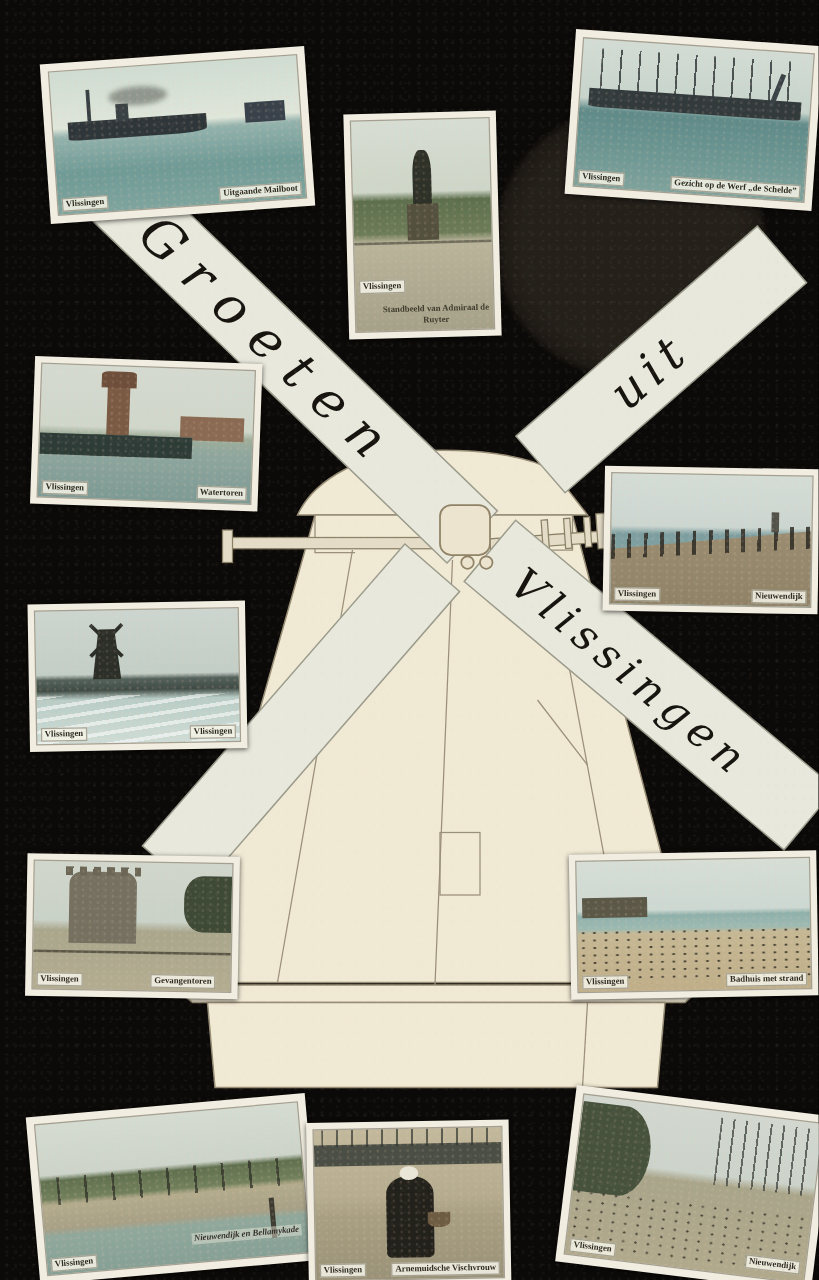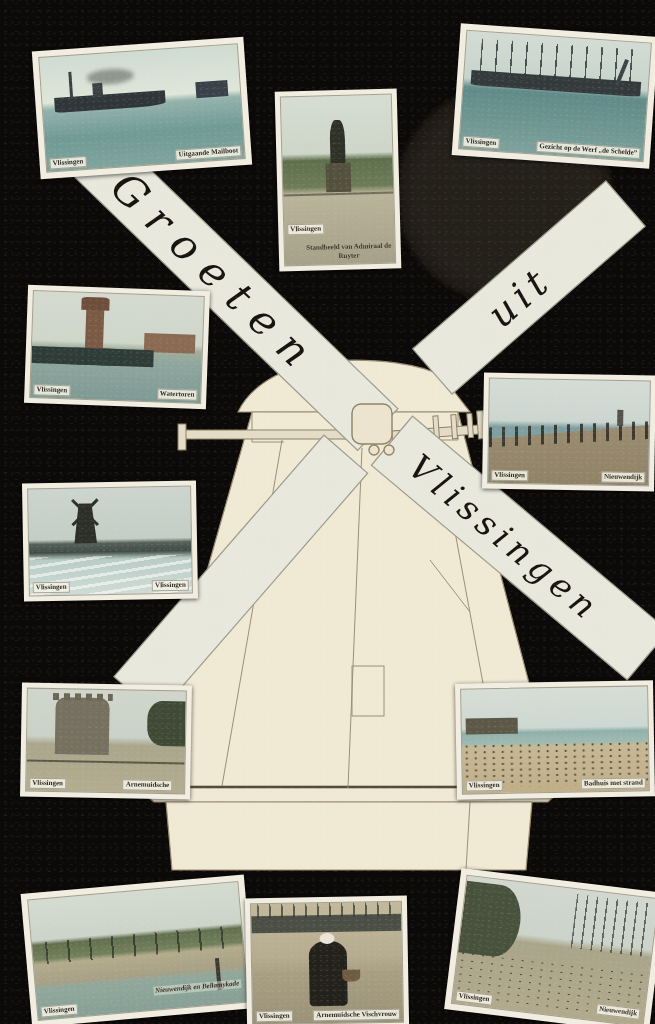--- a/index.html
+++ b/index.html
@@ -210,21 +210,21 @@
     </div>
   </figure>
 
   <figure class="photo p-gevangentoren" style="margin:0">
     <div class="img scene-gevangentoren">
       <div class="sil" style="left:18%;top:8%;width:34%;height:56%;background:#75705f;border-radius:10px 10px 0 0;"></div>
       <div class="sil" style="left:16%;top:4%;width:38%;height:7%;background:repeating-linear-gradient(90deg, #6b6656 0 6px, transparent 6px 11px);"></div>
       <div class="sil" style="right:0;top:10%;width:24%;height:44%;background:#3f4a36;border-radius:40% 0 0 40%;"></div>
       <div class="sil" style="left:0;top:70%;width:100%;height:2px;background:rgba(55,52,42,.7);"></div>
       <span class="chip" style="left:3px;bottom:2px;">Vlissingen</span>
-      <span class="chip" style="right:12px;bottom:2px;">Arnemuidsche</span>
+      <span class="chip" style="right:12px;bottom:2px;">Gevangentoren</span>
     </div>
   </figure>
 
   <figure class="photo p-badhuis" style="margin:0">
     <div class="img scene-badhuis">
       <div class="sil" style="left:2%;top:28%;width:28%;height:15%;background:#5c5848;"></div>
       <div class="sil" style="left:0;top:52%;width:100%;height:42%;background-image:radial-gradient(rgba(40,38,30,.8) 1px, transparent 1.4px);background-size:9px 6px;"></div>
       <span class="chip" style="left:3px;bottom:2px;">Vlissingen</span>
       <span class="chip" style="right:3px;bottom:2px;">Badhuis met strand</span>
     </div>

